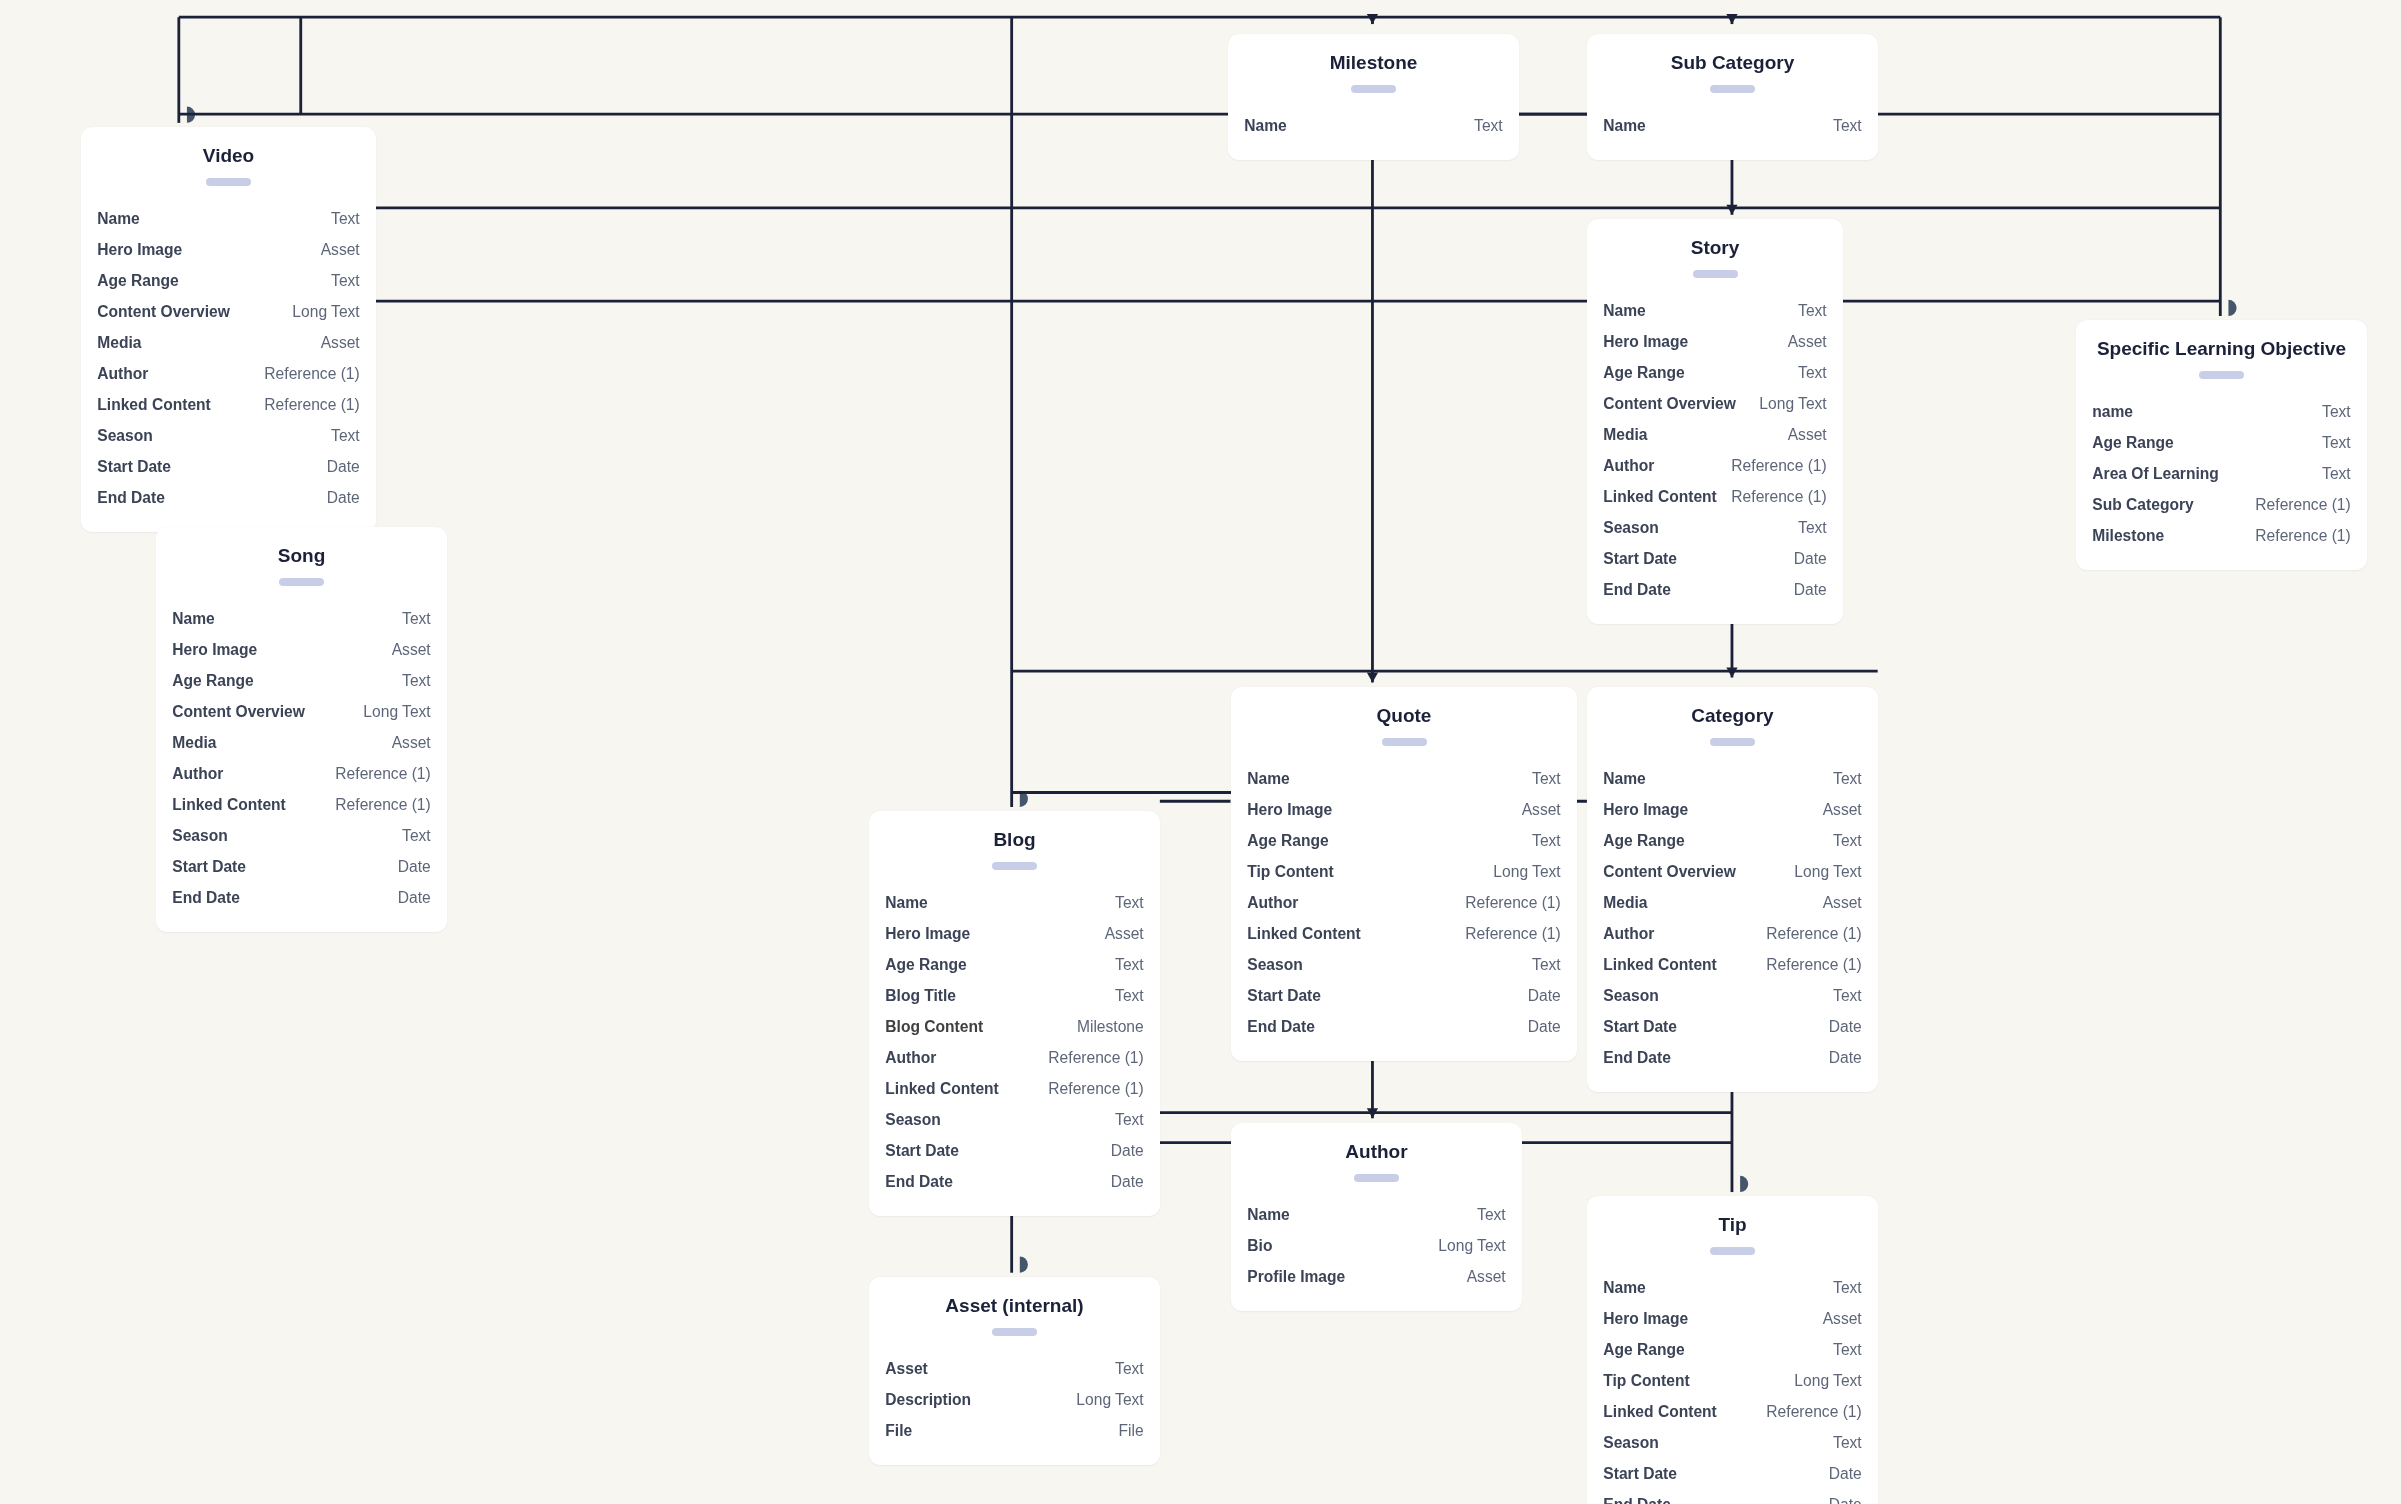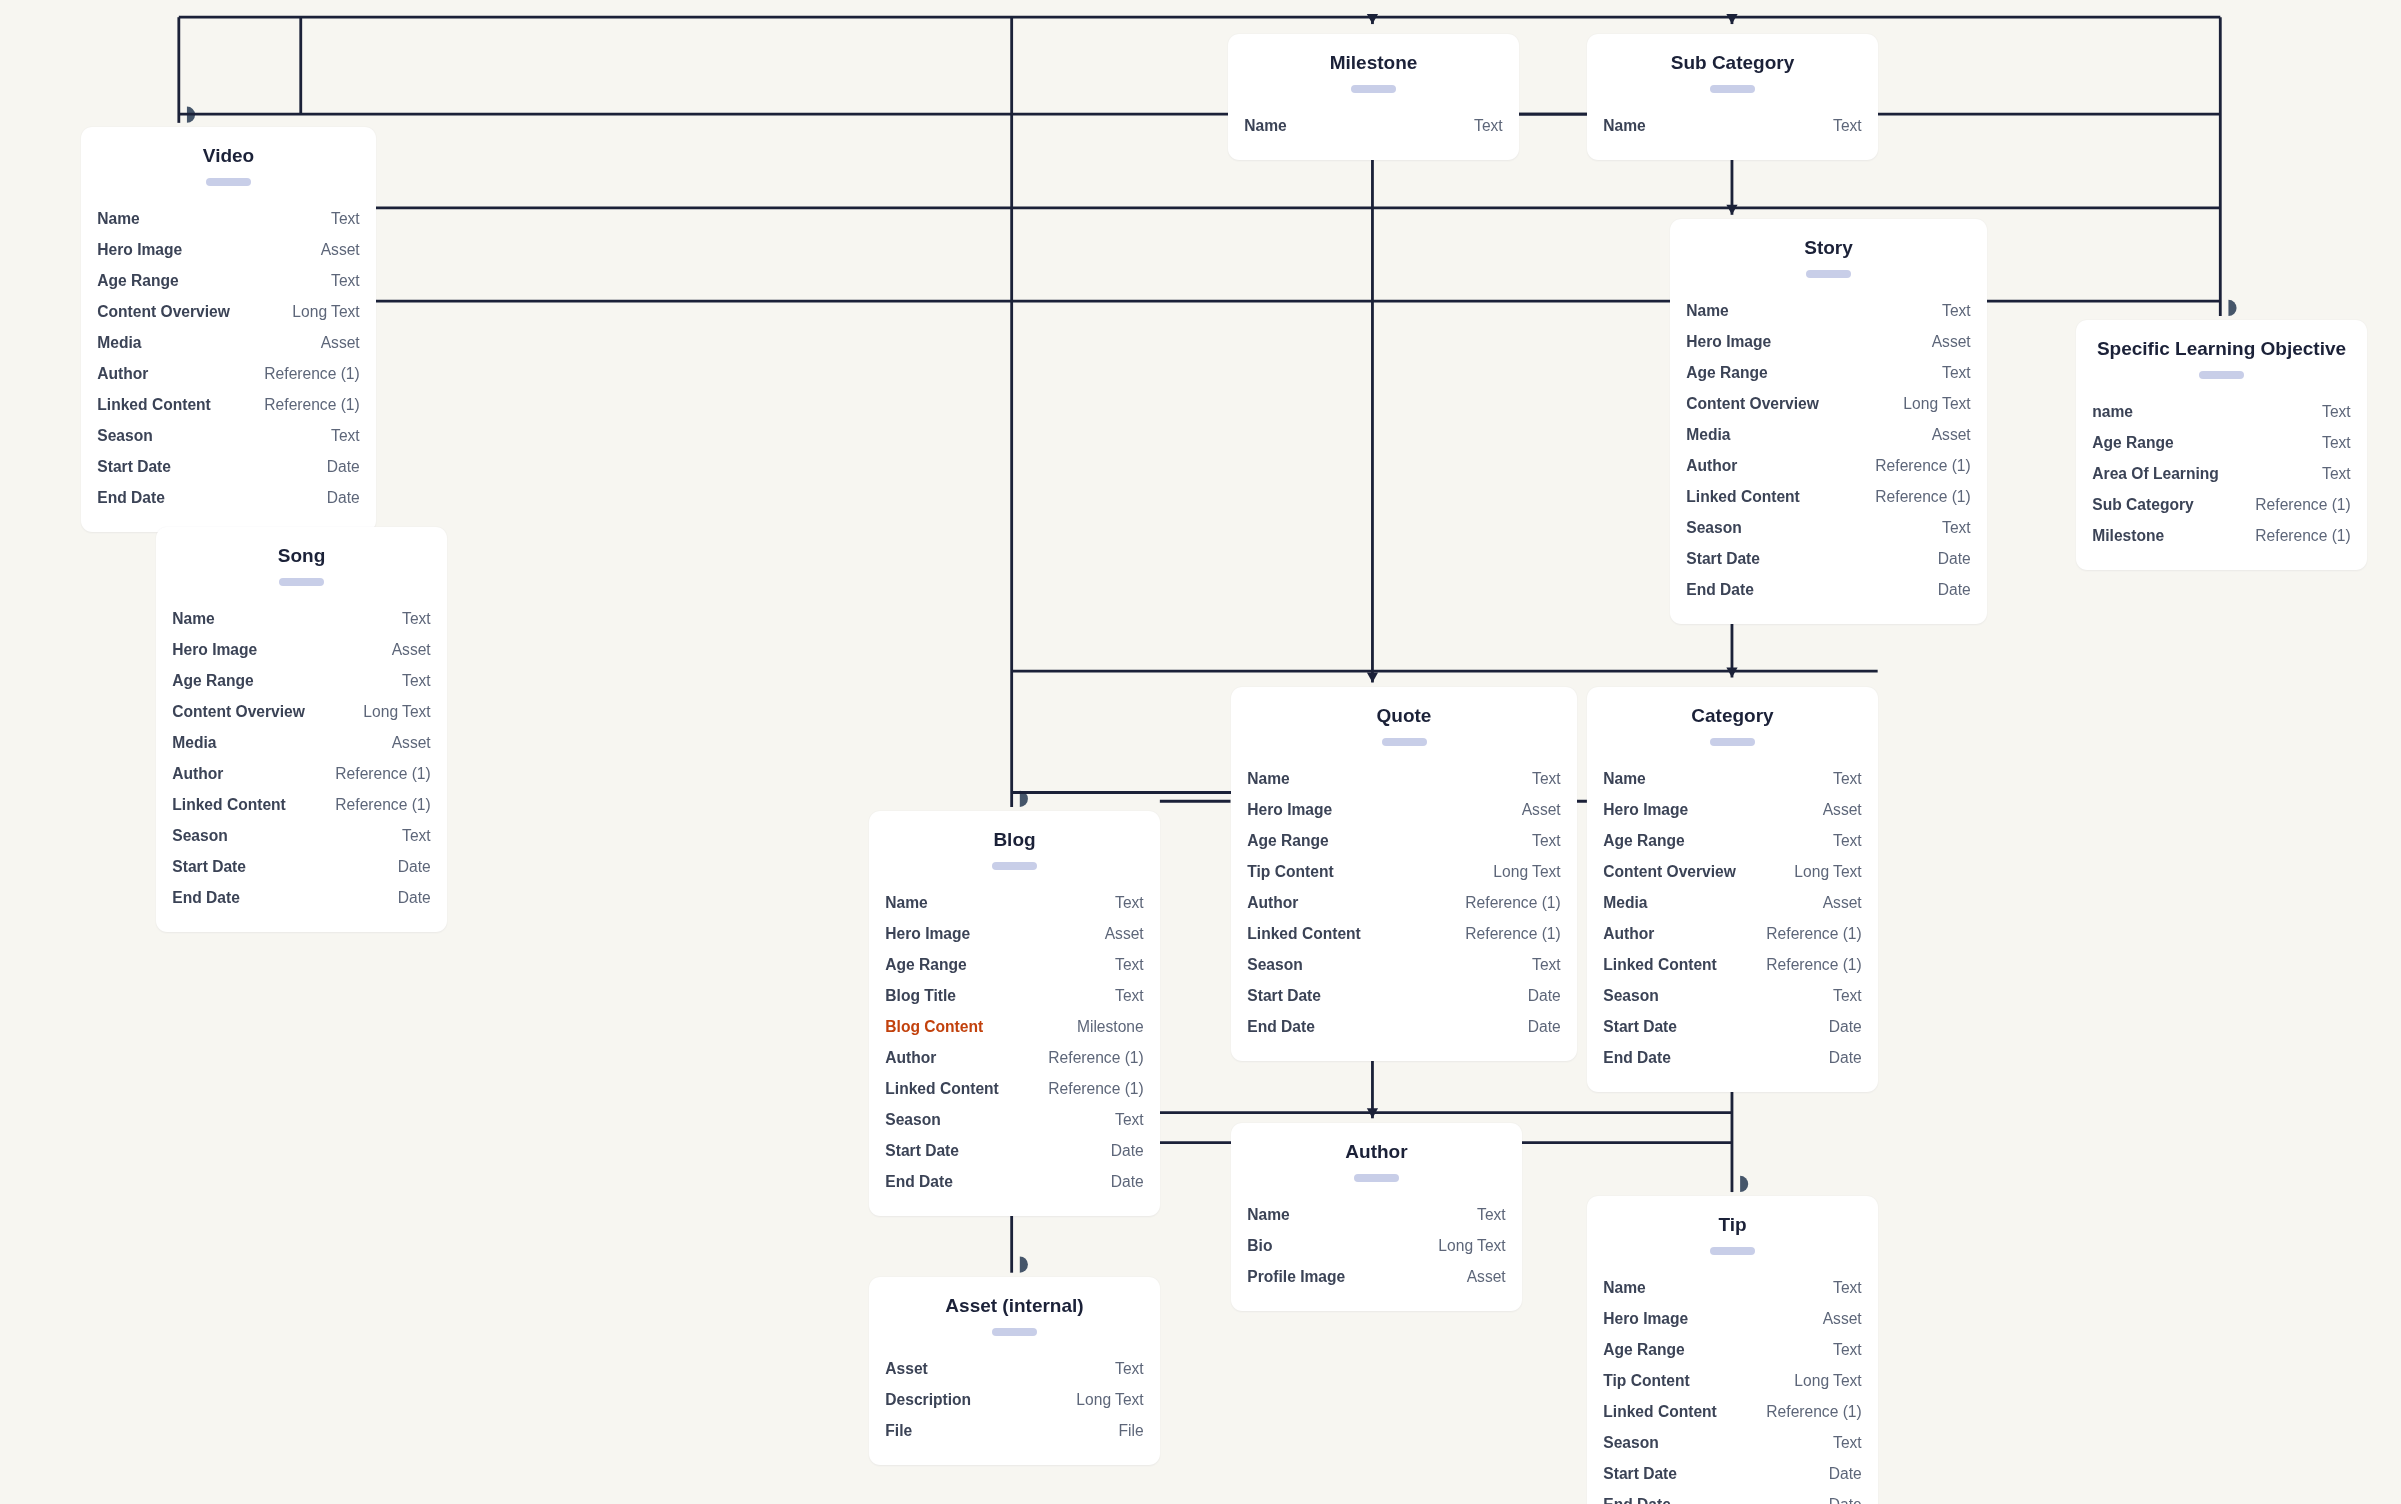--- a/index.html
+++ b/index.html
@@ -216,21 +216,21 @@
     <div class="node" style="left: 1587px; top: 34px; width: 291px; background: rgb(255, 255, 255);">
       <div class="node-title" style="color: rgb(27, 33, 56);">Sub Category</div>
       <div class="node-chip" style="background: rgb(200, 206, 232);"></div>
       <div class="field-list">
         <div class="field-row">
           <span class="field-name" style="color: rgb(59, 67, 86);">Name</span>
           <span class="field-type" style="color: rgb(93, 102, 121);">Text</span>
         </div>
       </div>
     </div>
-    <div class="node" style="left: 1670px; top: 219px; width: 317px; background: rgb(255, 255, 255);">
+    <div class="node" style="left: 1587px; top: 219px; width: 256px; background: rgb(255, 255, 255);">
       <div class="node-title" style="color: rgb(27, 33, 56);">Story</div>
       <div class="node-chip" style="background: rgb(200, 206, 232);"></div>
       <div class="field-list">
         <div class="field-row">
           <span class="field-name" style="color: rgb(59, 67, 86);">Name</span>
           <span class="field-type" style="color: rgb(93, 102, 121);">Text</span>
         </div>
         <div class="field-row">
           <span class="field-name" style="color: rgb(59, 67, 86);">Hero Image</span>
           <span class="field-type" style="color: rgb(93, 102, 121);">Asset</span>
@@ -443,21 +443,21 @@
         </div>
         <div class="field-row">
           <span class="field-name" style="color: rgb(59, 67, 86);">Age Range</span>
           <span class="field-type" style="color: rgb(93, 102, 121);">Text</span>
         </div>
         <div class="field-row">
           <span class="field-name" style="color: rgb(59, 67, 86);">Blog Title</span>
           <span class="field-type" style="color: rgb(93, 102, 121);">Text</span>
         </div>
         <div class="field-row">
-          <span class="field-name" style="color: #c2410c; text-align: right;">Blog Content</span>
+          <span class="field-name" style="color: #404040; text-align: right;">Blog Content</span>
           <span class="field-type" style="color: rgb(93, 102, 121);">Milestone</span>
         </div>
         <div class="field-row">
           <span class="field-name" style="color: rgb(59, 67, 86);">Author</span>
           <span class="field-type" style="color: rgb(93, 102, 121);">Reference (1)</span>
         </div>
         <div class="field-row">
           <span class="field-name" style="color: rgb(59, 67, 86);">Linked Content</span>
           <span class="field-type" style="color: rgb(93, 102, 121);">Reference (1)</span>
         </div>

